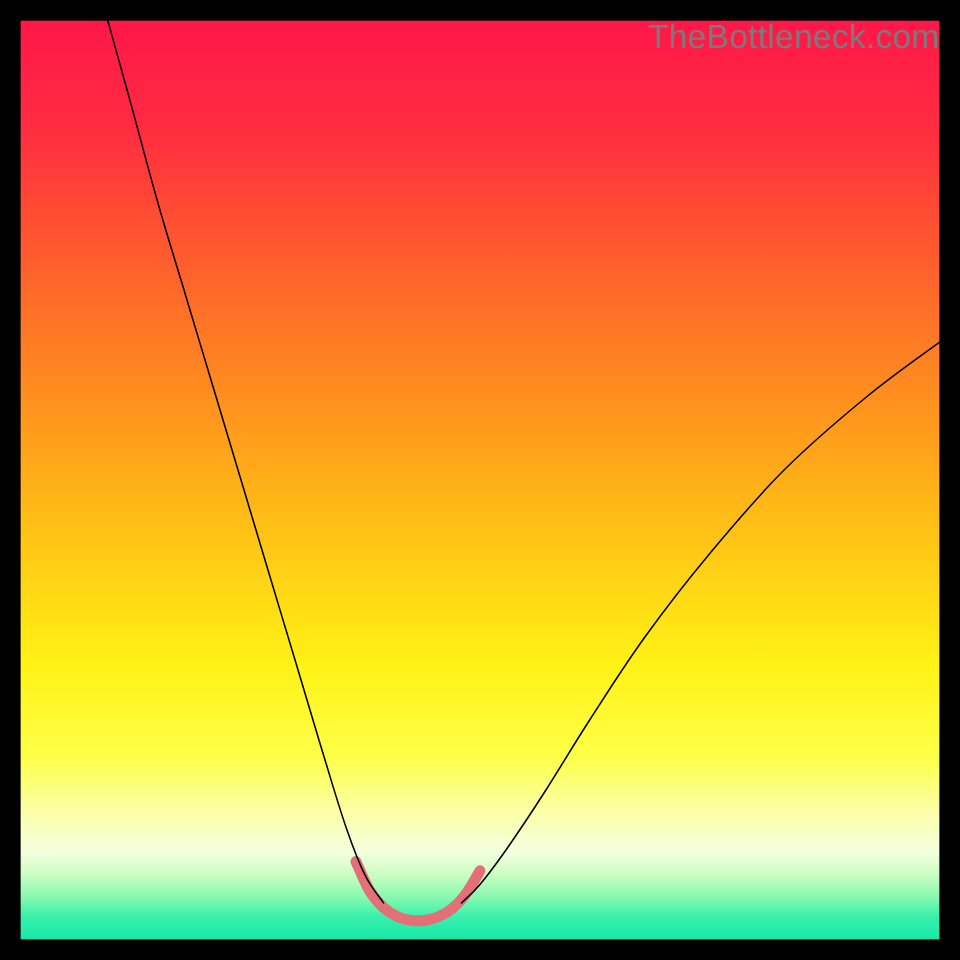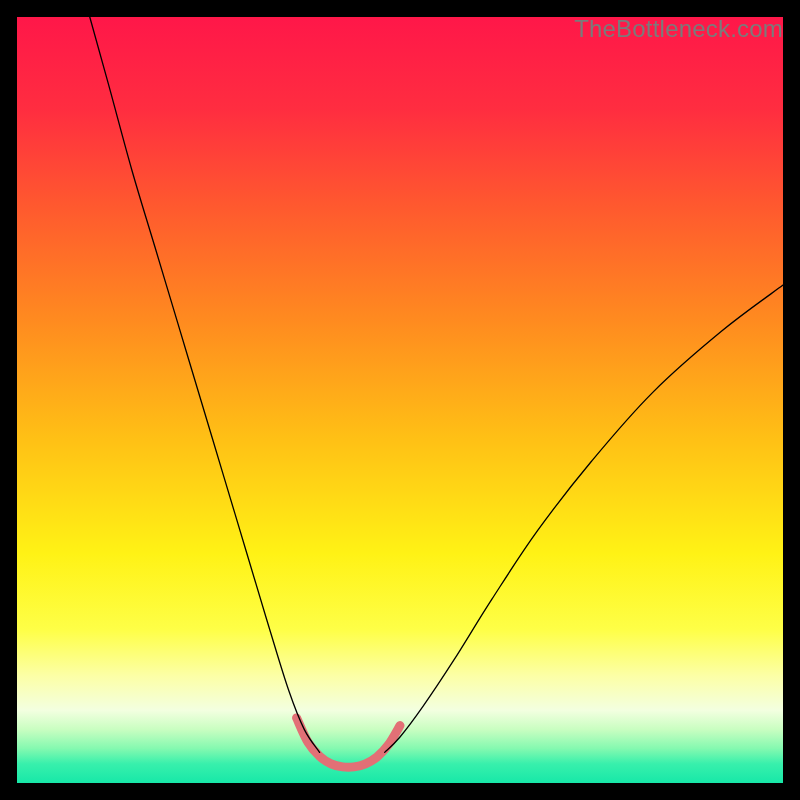--- a/index.html
+++ b/index.html
@@ -24,21 +24,21 @@
     left: 0;
     top: 0;
     width: 100%;
     height: 100%;
   }
   .watermark {
     position: absolute;
     top: -2px;
     right: 0px;
     font-family: Arial, Helvetica, sans-serif;
-    font-size: 24px;
+    font-size: 28px;
     color: #7b7b7b;
     letter-spacing: 0.2px;
     font-weight: 500;
   }
   svg.curves {
     position: absolute;
     left: 0;
     top: 0;
     width: 100%;
     height: 100%;

